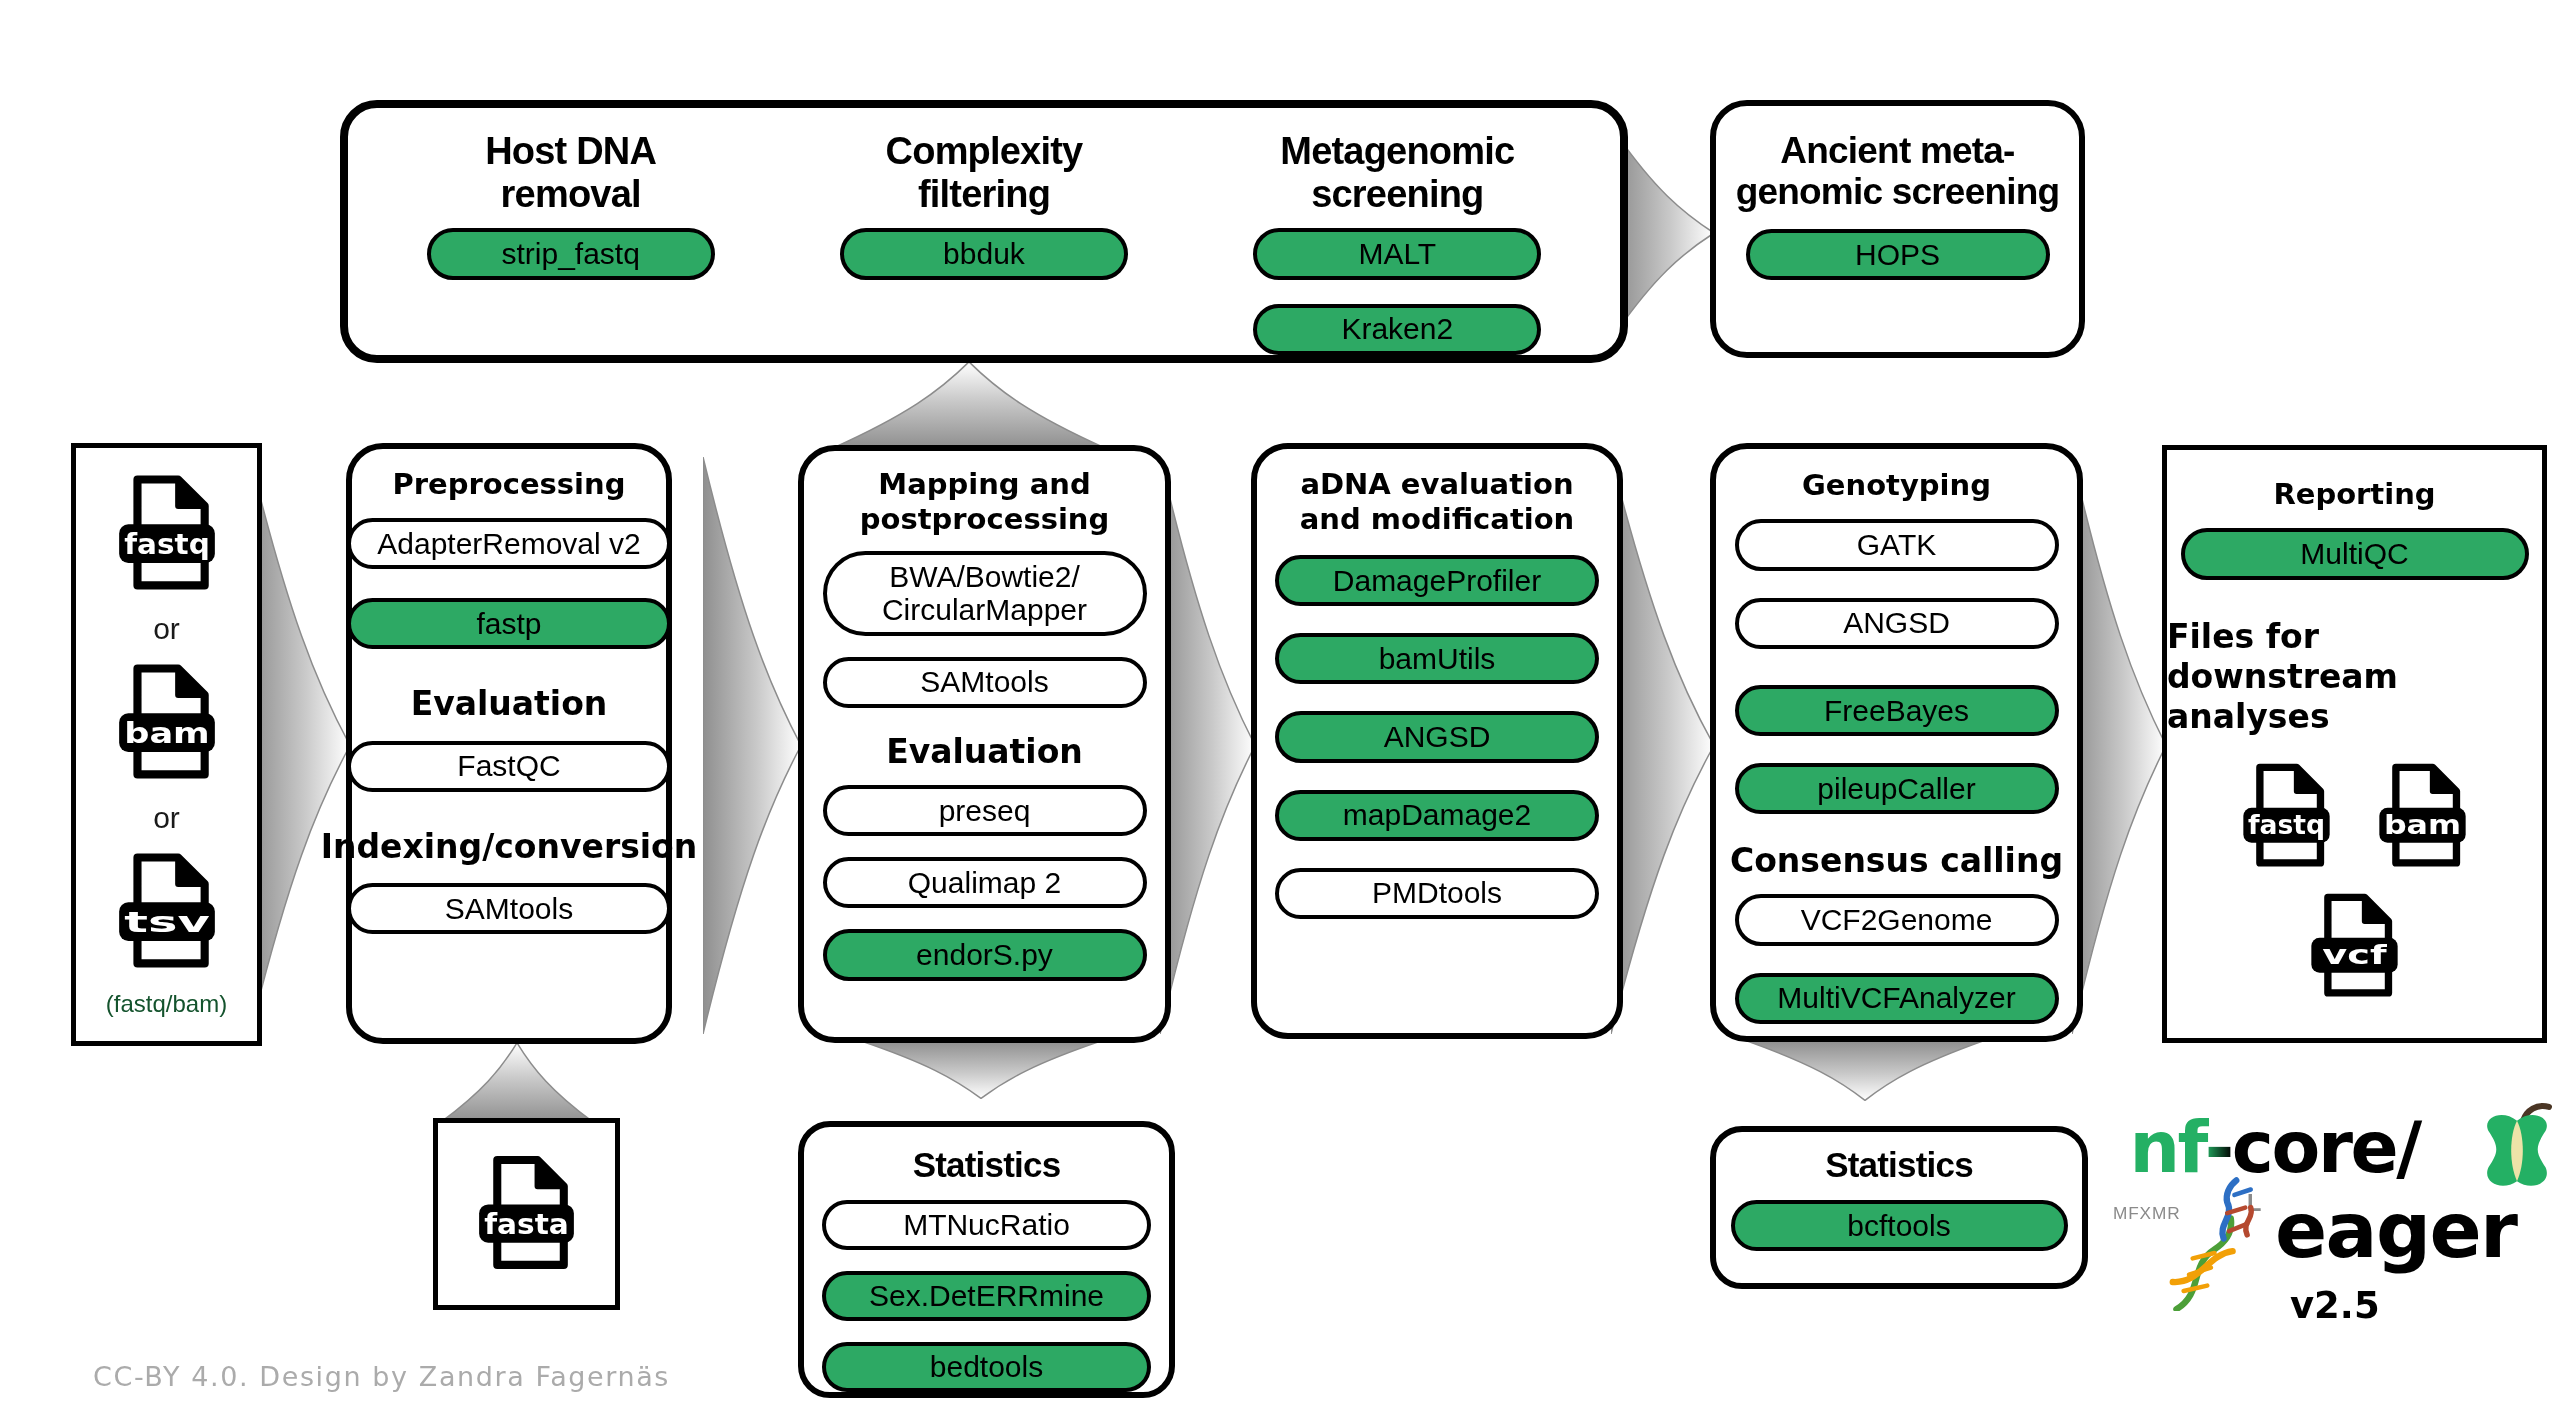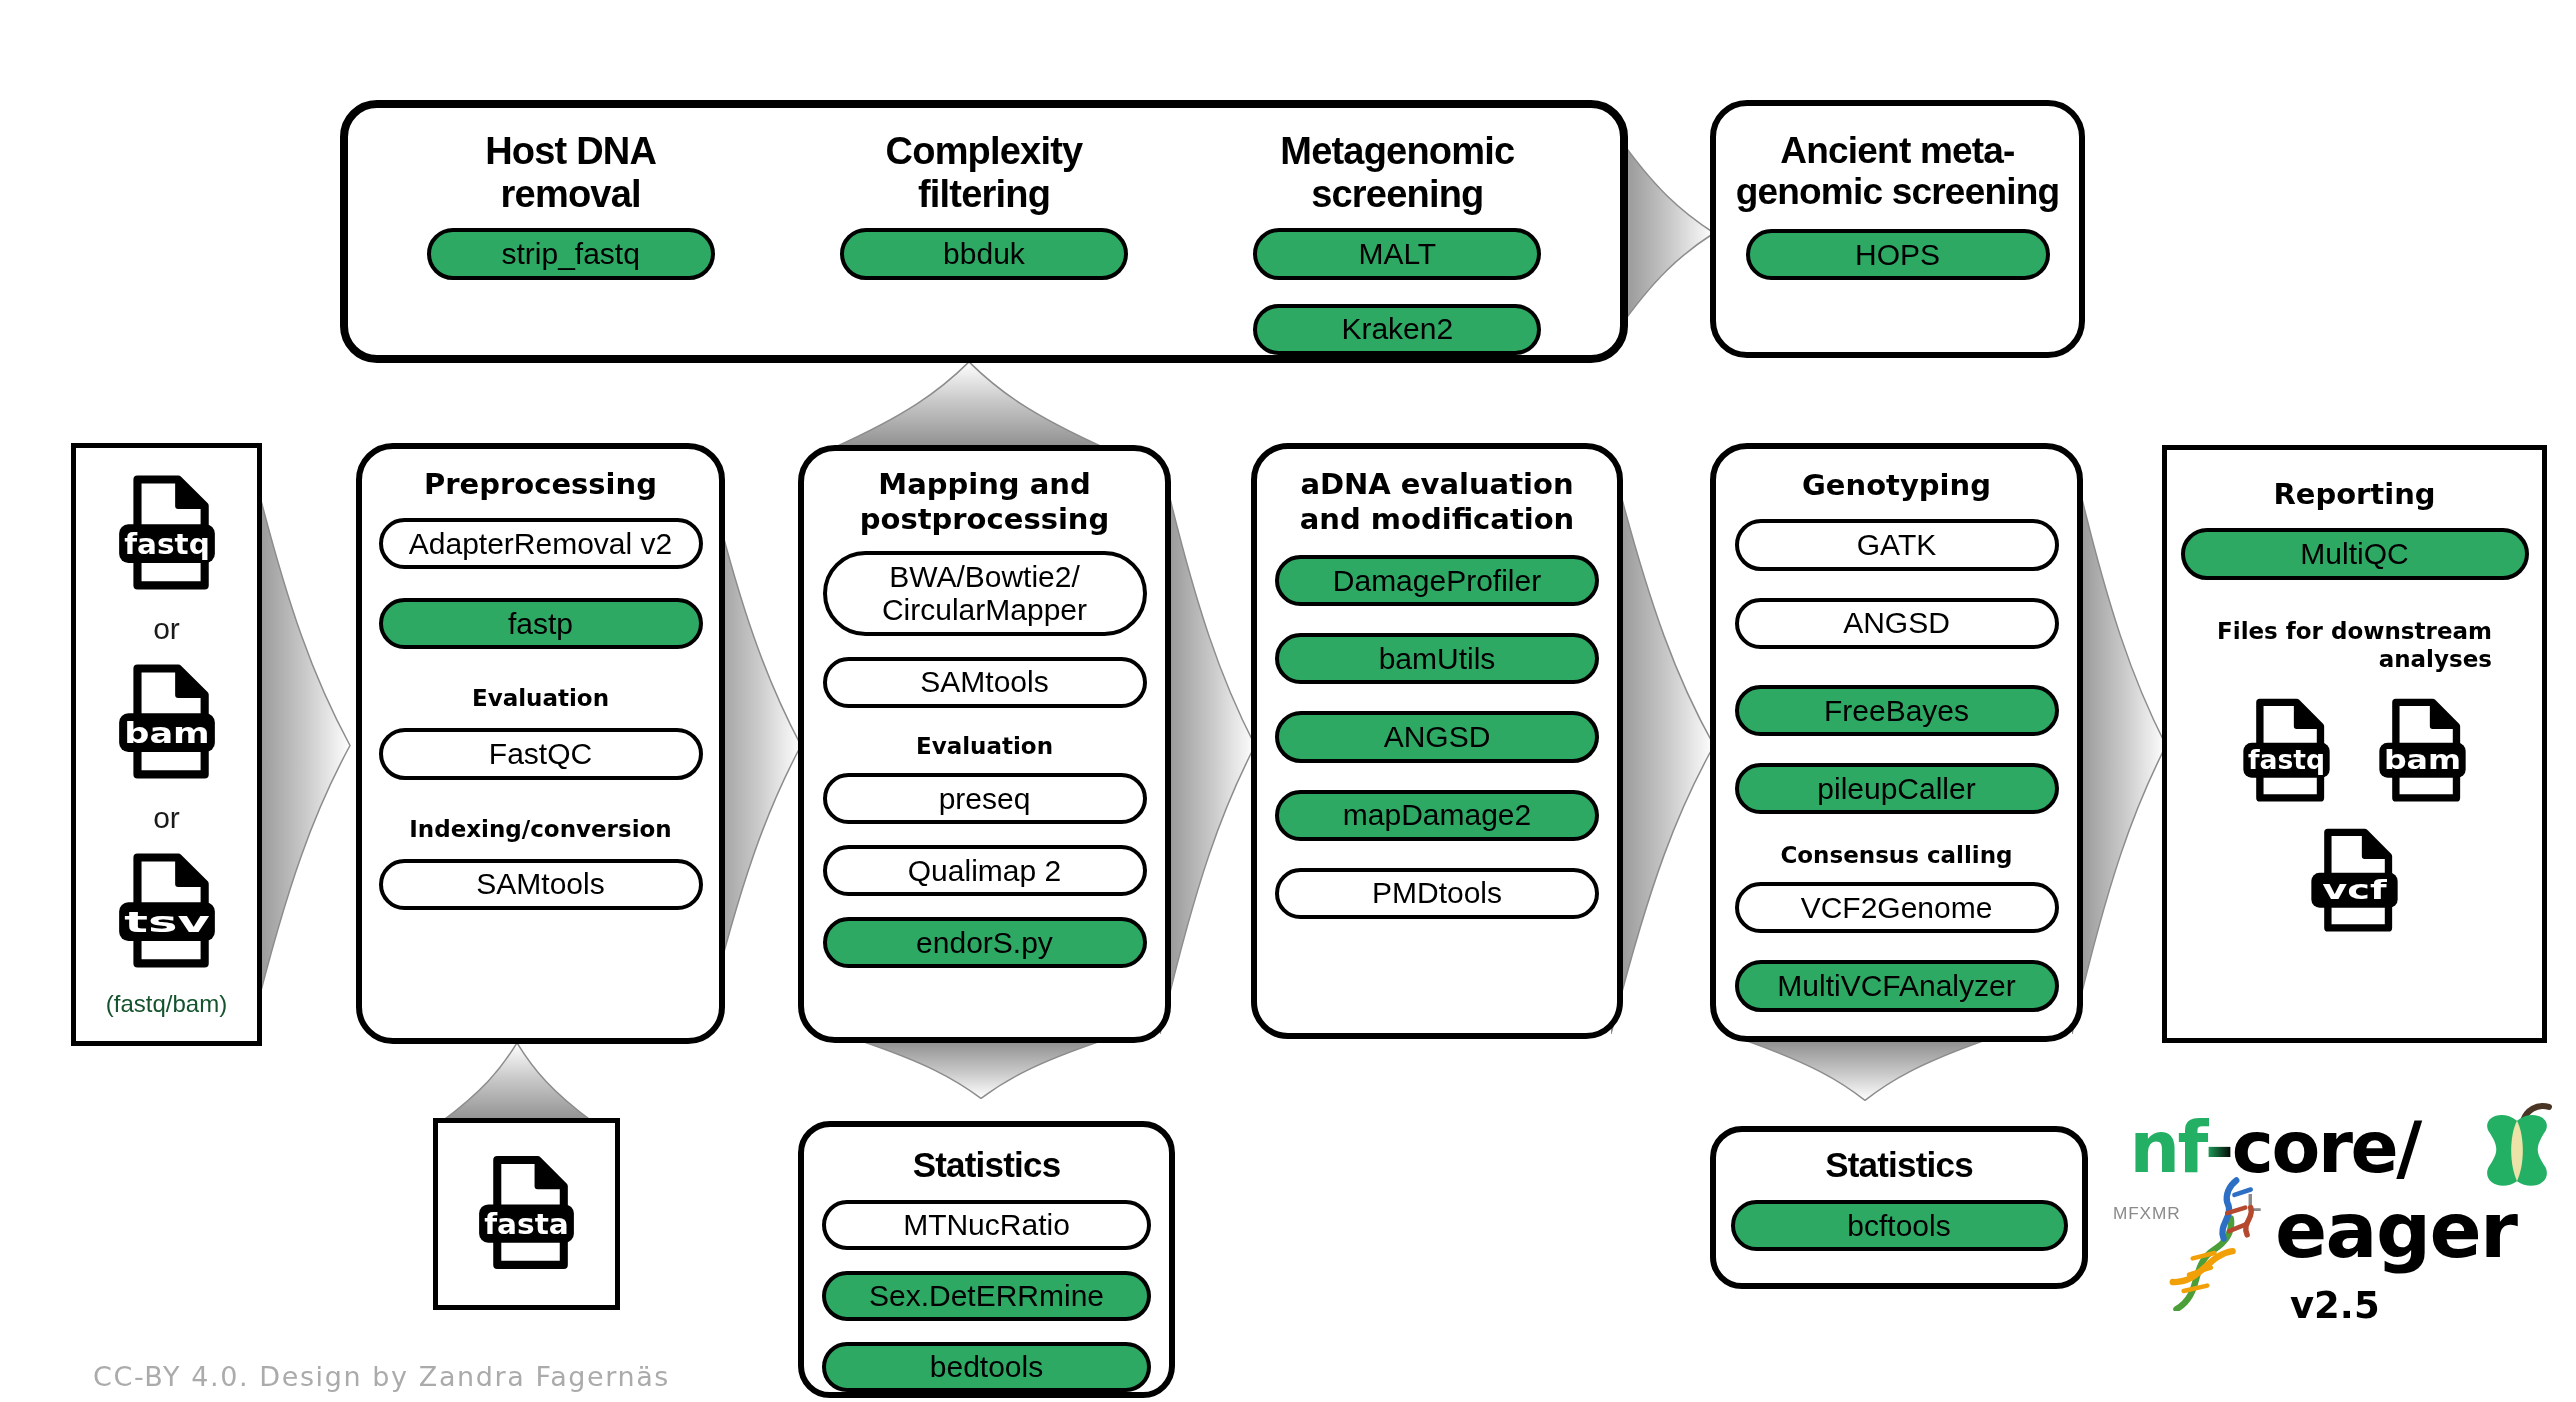--- a/index.html
+++ b/index.html
@@ -7,21 +7,21 @@
           font-family:"Liberation Sans",sans-serif;overflow:hidden;color:#000}
   .box{position:absolute;background:#fff;border:6.4px solid #000;border-radius:37px;z-index:2;
        display:flex;flex-direction:column;align-items:center;box-sizing:border-box}
   .box.square{border-radius:0;border-width:5.6px}
   .box.thick{border-width:8px}
   .titleA{font-family:"Liberation Sans",sans-serif;font-weight:bold;font-size:38px;
           letter-spacing:-0.8px;line-height:1.12;text-align:center}
   .titleA.small{font-size:37px}
   .titleB{font-family:"DejaVu Sans","DejaVu Sans",sans-serif;font-weight:bold;font-size:29px;
           line-height:1.22;text-align:center}
-  .subB{font-family:"DejaVu Sans",sans-serif;font-weight:bold;font-size:23px;line-height:1.22;text-align:right}
+  .subB{font-family:"DejaVu Sans",sans-serif;font-weight:bold;font-size:33px;line-height:1.22;text-align:left}
   .pill{box-sizing:border-box;border:4px solid #000;border-radius:800px;background:#fff;
         font-size:30px;line-height:1.12;display:flex;flex-direction:column;align-items:center;
         justify-content:center;text-align:center;padding:4.8px 8px;min-height:46px;white-space:nowrap}
   .pill.green{background:var(--green,#2DA964)}
   .w360{width:288px}.w380{width:304px}.w404{width:324px}.w410{width:329px}
   .w420{width:337px}.w434{width:348px}.w440{width:353px}
   .arrow{position:absolute;z-index:1}
   .topcol{width:417px;display:flex;flex-direction:column;align-items:center;padding-top:22.4px}
   .orlbl{font-size:30px;color:#1a1a1a}
   .cap{font-size:24px;color:#14532d}
@@ -209,21 +209,21 @@
     <div class="orlbl">or</div>
     <svg width="112" height="127" viewBox="0 0 110 124">
       <path d="M26,8 H66 L92,34 V112 H26 Z" fill="#fff" stroke="#000" stroke-width="8" stroke-linejoin="round"></path>
       <path d="M66,8 V34 H92 Z" fill="#000" stroke="#000" stroke-width="6" stroke-linejoin="round"></path>
       <rect x="8" y="52" width="94" height="38" rx="9" fill="#000"></rect>
       <text x="55" y="81" text-anchor="middle" font-family="DejaVu Sans" font-weight="bold" font-size="28" fill="#fff" textLength="84" lengthAdjust="spacingAndGlyphs">tsv</text>
     </svg>
     <div class="cap">(fastq/bam)</div>
   </div>
 
-  <div class="box" style="left:356px;top:443px;width:369px;height:601px;padding-top:17.6px">
+  <div class="box" style="left:346px;top:443px;width:326px;height:601px;padding-top:17.6px">
     <div class="titleB">Preprocessing</div>
     <div class="pill w404 mt20">AdapterRemoval v2</div>
     <div class="pill green w404 mt36">fastp</div>
     <div class="subB mt44">Evaluation</div>
     <div class="pill w404 mt20">FastQC</div>
     <div class="subB mt44">Indexing/conversion</div>
     <div class="pill w404 mt20">SAMtools</div>
   </div>
 
   <div class="box" style="left:798px;top:445px;width:373px;height:598px;padding-top:16px">

